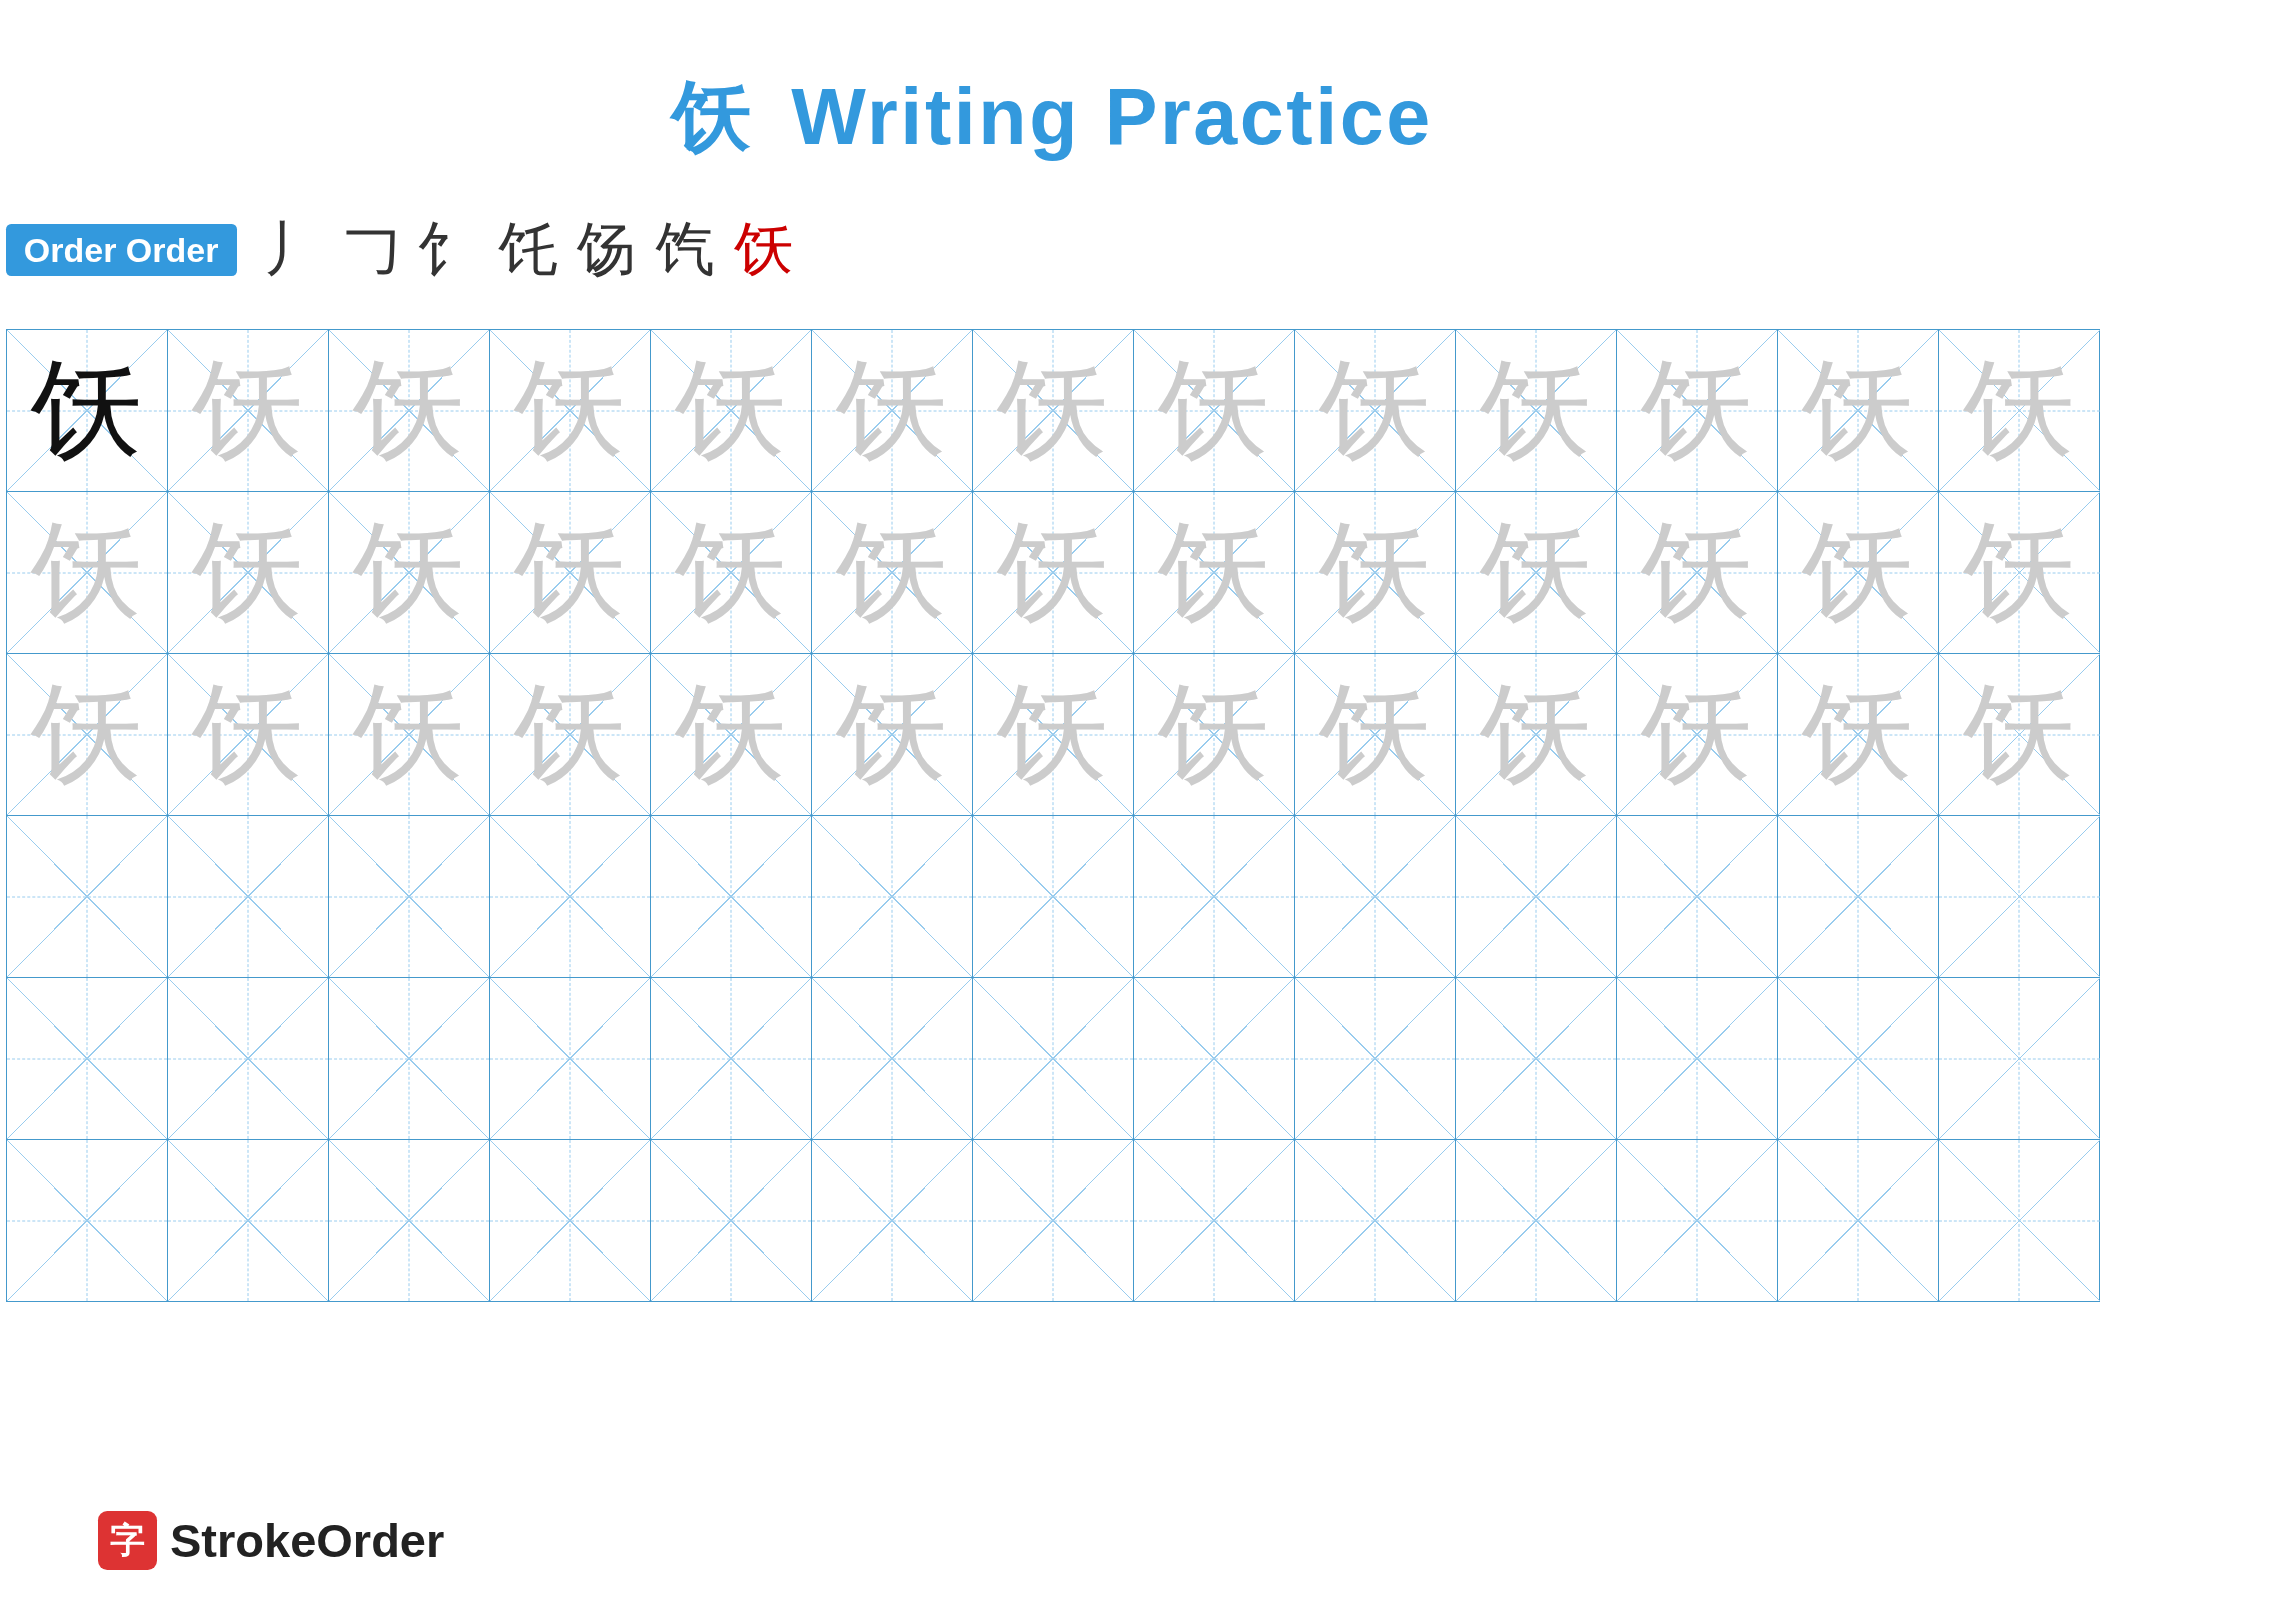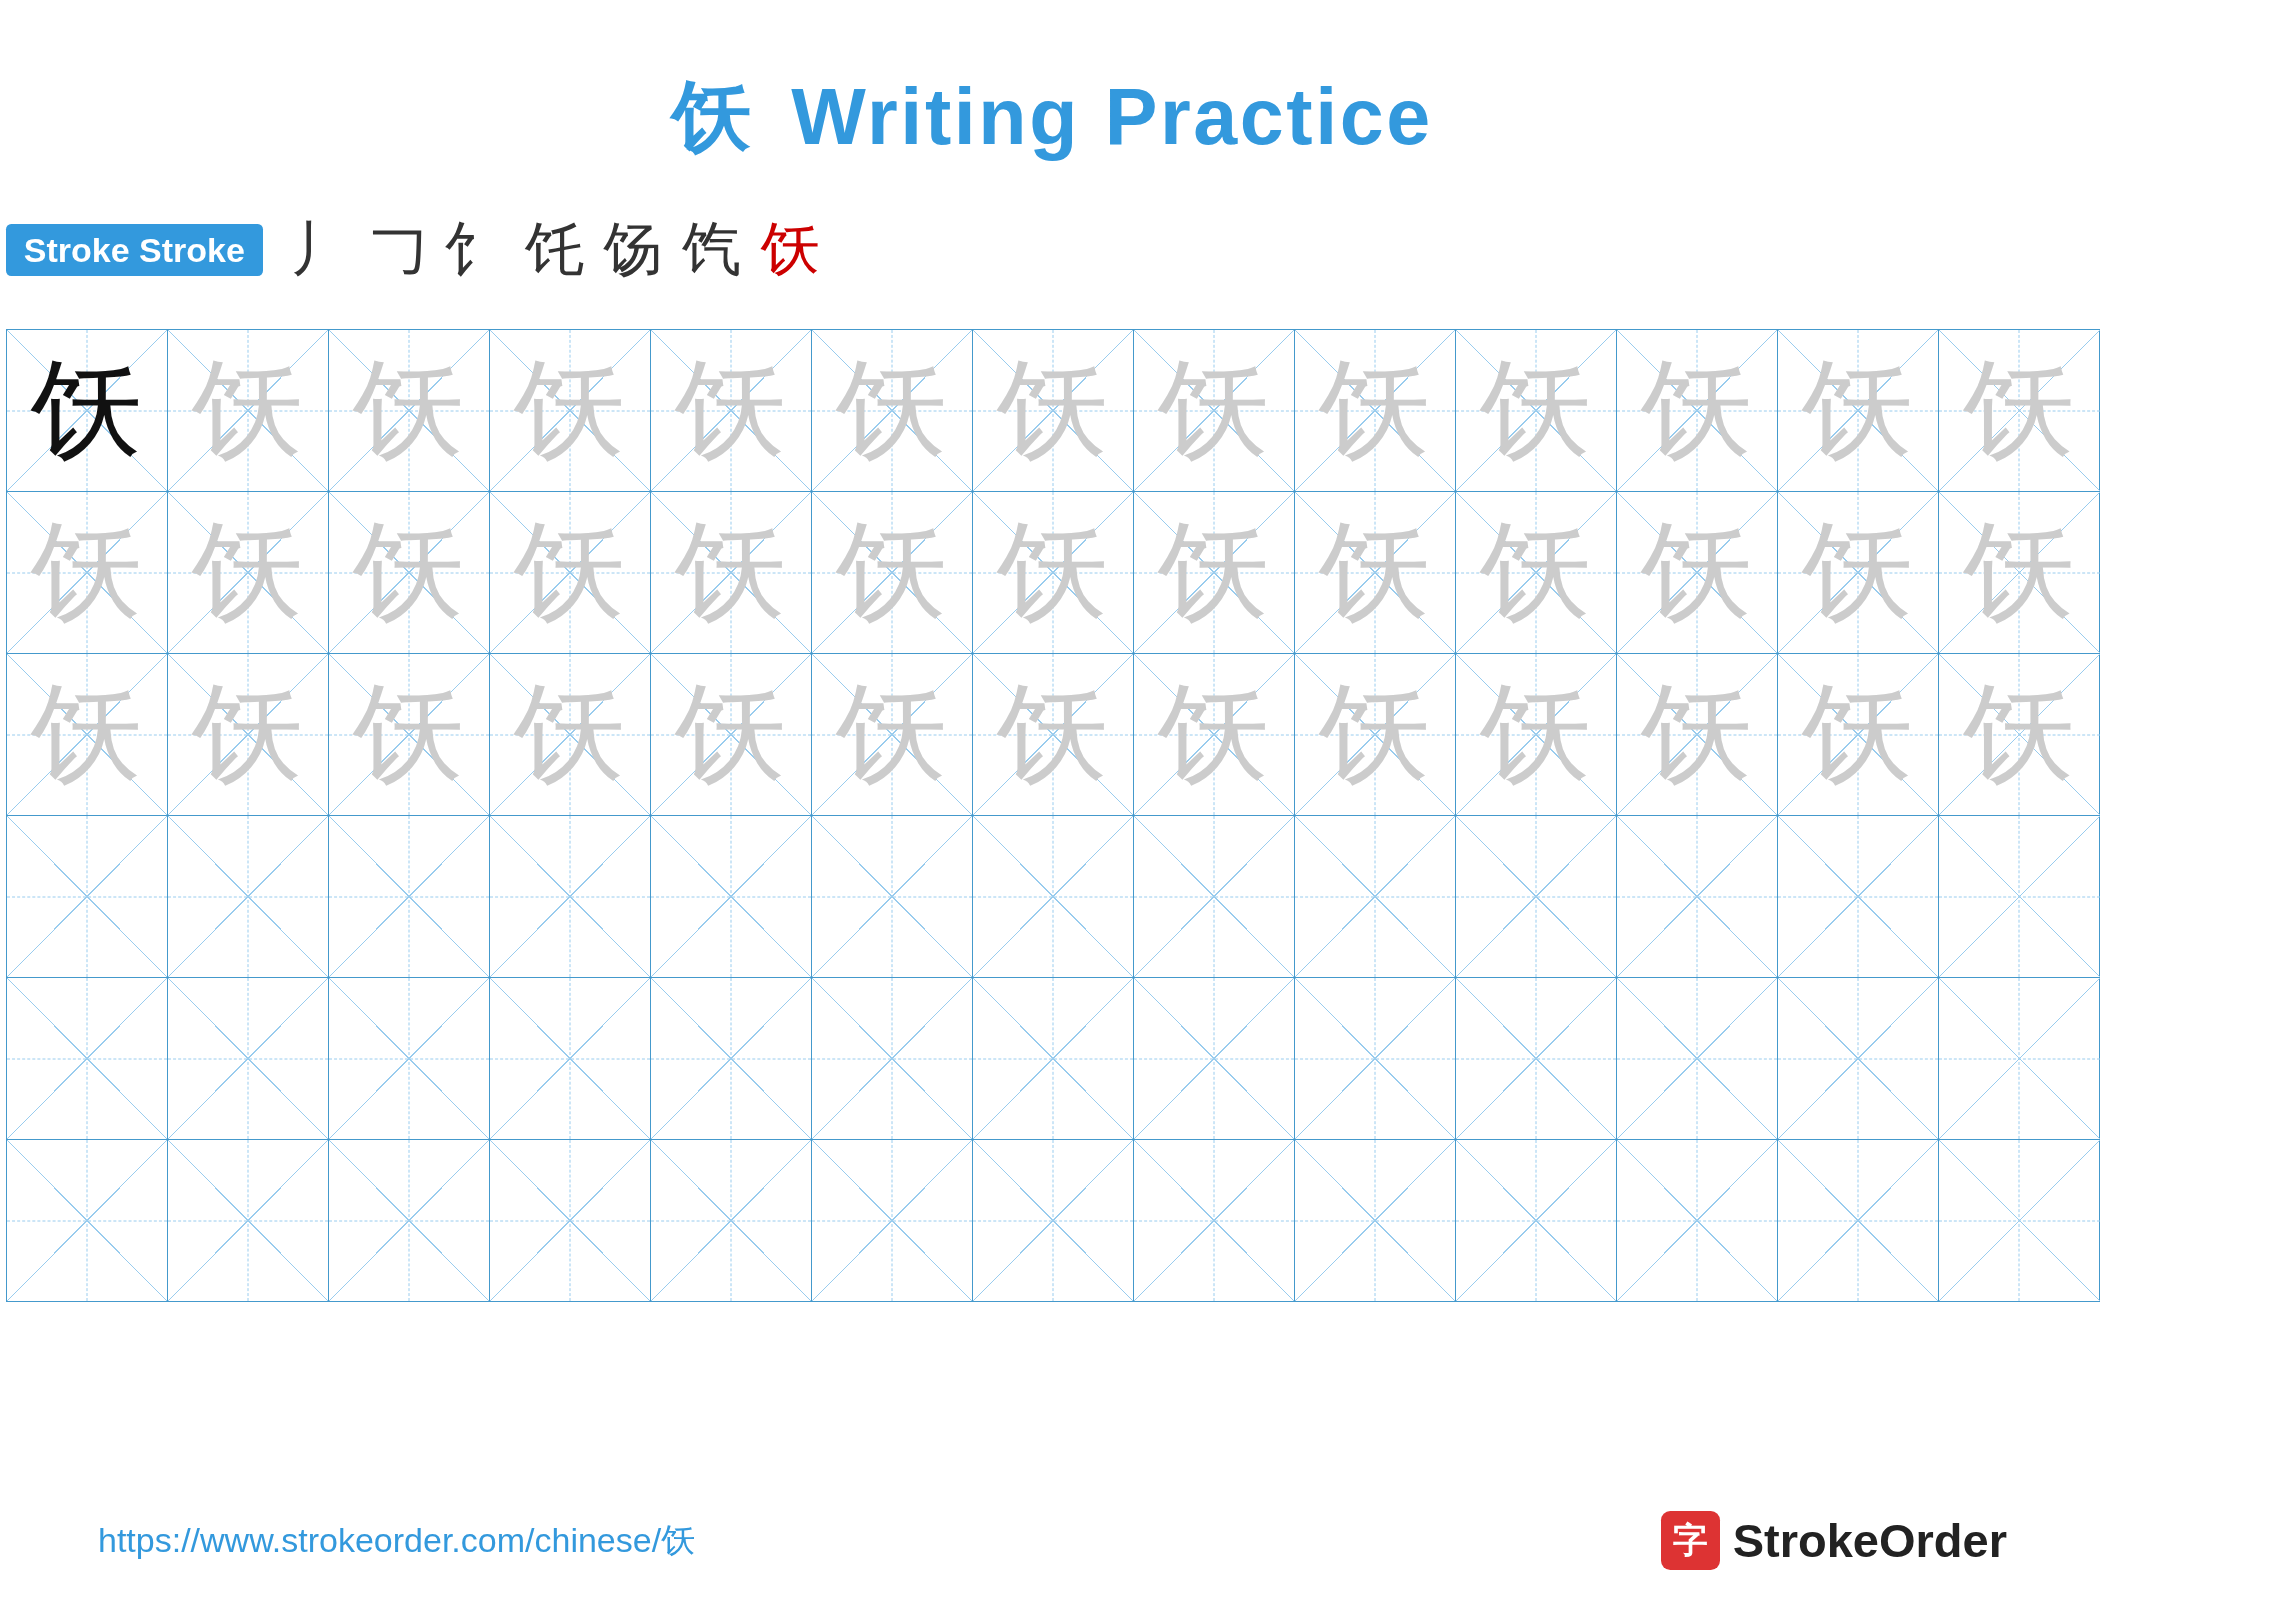--- a/index.html
+++ b/index.html
@@ -199,21 +199,21 @@
 <body>
 
 <div class="page-container">
 
   <div class="title">
     <span>饫</span>
     <span style="margin-left:13px;">Writing Practice</span>
   </div>
 
   <div class="stroke-order-row">
-    <div class="stroke-order-badge">Stroke Stroke</div>
+    <div class="stroke-order-badge">Order Order</div>
     <div class="stroke-sequence">
       <span class="stroke-seq-char">丿</span>
       <span class="stroke-seq-char">𠃌</span>
       <span class="stroke-seq-char">饣</span>
       <span class="stroke-seq-char">饦</span>
       <span class="stroke-seq-char">饧</span>
       <span class="stroke-seq-char">饩</span>
       <span class="stroke-seq-final">饫</span>
     </div>
   </div>
@@ -507,21 +507,20 @@
           <div class="cell-inner"></div>
         </div>
       <div class="grid-cell">
           <div class="cell-inner"></div>
         </div>
     </div>
 
   </div>
 
   <div class="footer">
-    <div class="footer-url">https://www.strokeorder.com/chinese/饫</div>
     <div class="footer-logo">
       <div class="footer-logo-icon">
         <span>字</span>
       </div>
       <span class="footer-logo-text">StrokeOrder</span>
     </div>
   </div>
 
 </div>
 

